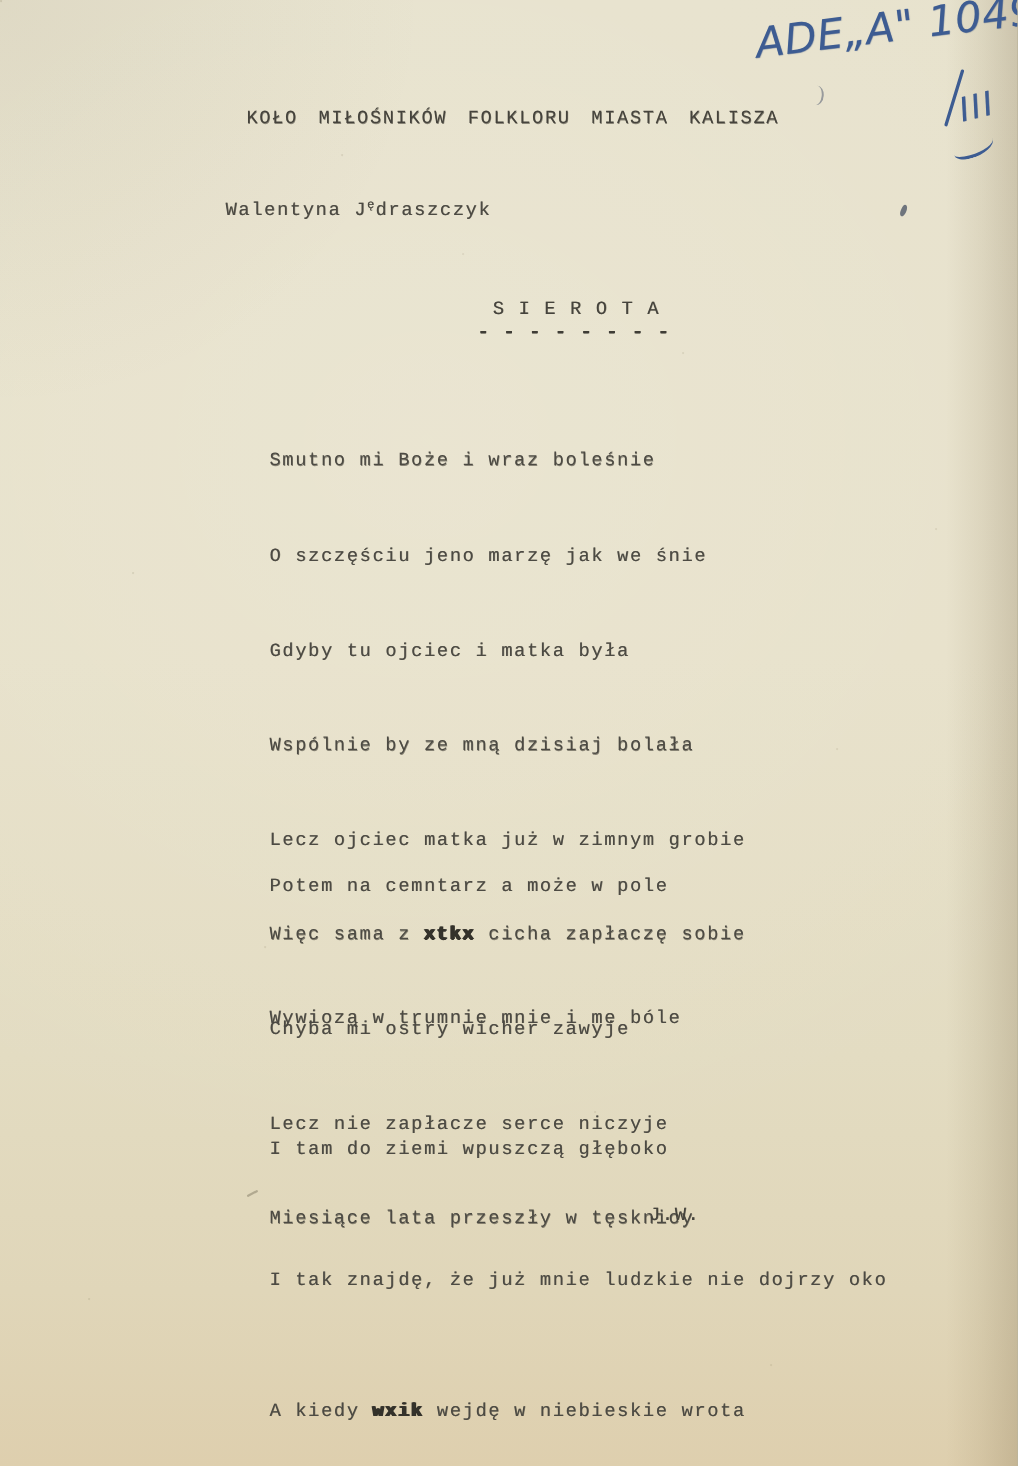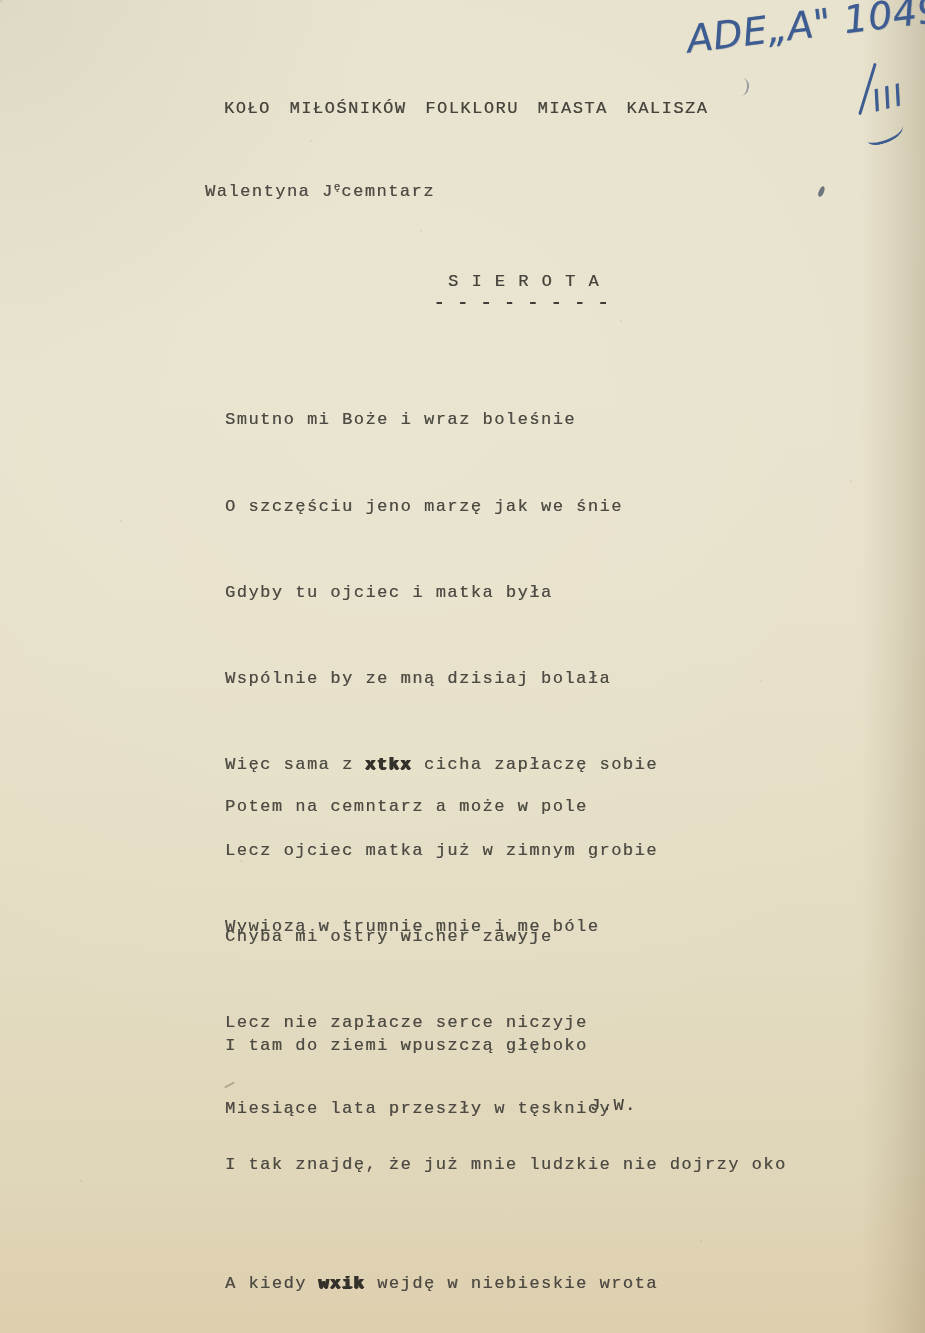--- a/index.html
+++ b/index.html
@@ -31,21 +31,21 @@
     text-shadow:0.4px 0.3px 0.6px rgba(72,68,58,0.6);
   }
   .org{left:224px;top:99px;word-spacing:7px;color:#45433c;}
   .author{left:205px;top:182px;}
   .sup{font-size:11px;position:relative;top:-6px;letter-spacing:1px;}
   .title{left:448px;top:272px;color:#45433c;}
   .title-underline{left:434px;top:293px;font-weight:bold;color:#3f3d36;
     text-shadow:0.6px 0 currentColor, 0 0.4px 0.6px rgba(60,56,48,.7);}
   .stanza1{left:225px;top:349px;line-height:28.7px;}
   .stanza2{left:225px;top:708px;line-height:39.7px;}
-  .line{white-space:pre;}
+  .line{white-space:pre;margin-left:20px;}
   .struck{
     font-weight:bold;color:#34322b;
     text-shadow:0.9px 0 currentColor, -0.9px 0 currentColor, 0 0.6px currentColor;
   }
   .signature{left:558px;top:1096px;color:#45433c;margin-left:32px;}
   
   .hw{position:absolute;font-family:"DejaVu Sans", sans-serif;font-style:italic;
     color:#3d5c92;white-space:nowrap;}
   .hw-top{left:686px;top:2px;font-size:38px;transform:rotate(-7deg);
     letter-spacing:0.5px;text-shadow:0.4px 0.4px 0.7px rgba(50,75,125,.5);}
@@ -73,32 +73,32 @@
   <div class="hw hw-top">ADE„A" 1049</div>
   <div class="hw-slash"></div>
   <div class="hw hw-iii">III</div>
   <div class="hw-flourish"></div>
   <div class="mark-paren"></div>
   <div class="mark-apostrophe"></div>
   <div class="mark-pencil"></div>
 
   <div class="tw org">KOŁO MIŁOŚNIKÓW FOLKLORU MIASTA KALISZA</div>
 
-  <div class="tw author"><span>Walentyna J</span><span class="sup">ę</span><span>cemntarz</span></div>
+  <div class="tw author"><span>Walentyna J</span><span class="sup">ę</span><span>draszczyk</span></div>
 
   <div class="tw title">S I E R O T A</div>
   <div class="tw title-underline">- - - - - - - -</div>
 
   <div class="tw stanza1">
     <div class="line">Smutno mi Boże i wraz boleśnie</div>
     <div class="line">O szczęściu jeno marzę jak we śnie</div>
     <div class="line">Gdyby tu ojciec i matka była</div>
     <div class="line">Wspólnie by ze mną dzisiaj bolała</div>
+    <div class="line">Lecz ojciec matka już w zimnym grobie</div>
     <div class="line"><span>Więc sama z </span><span class="struck">xtkx</span><span> cicha zapłaczę sobie</span></div>
-    <div class="line">Lecz ojciec matka już w zimnym grobie</div>
     <div class="line">Chyba mi ostry wicher zawyje</div>
     <div class="line">Lecz nie zapłacze serce niczyje</div>
     <div class="line">Miesiące lata przeszły w tęsknicy</div>
     
   </div>
 
   <div class="tw stanza2">
     <div class="line">Potem na cemntarz a może w pole</div>
     <div class="line">Wywiozą w trumnie mnie i me bóle</div>
     <div class="line">I tam do ziemi wpuszczą głęboko</div>

